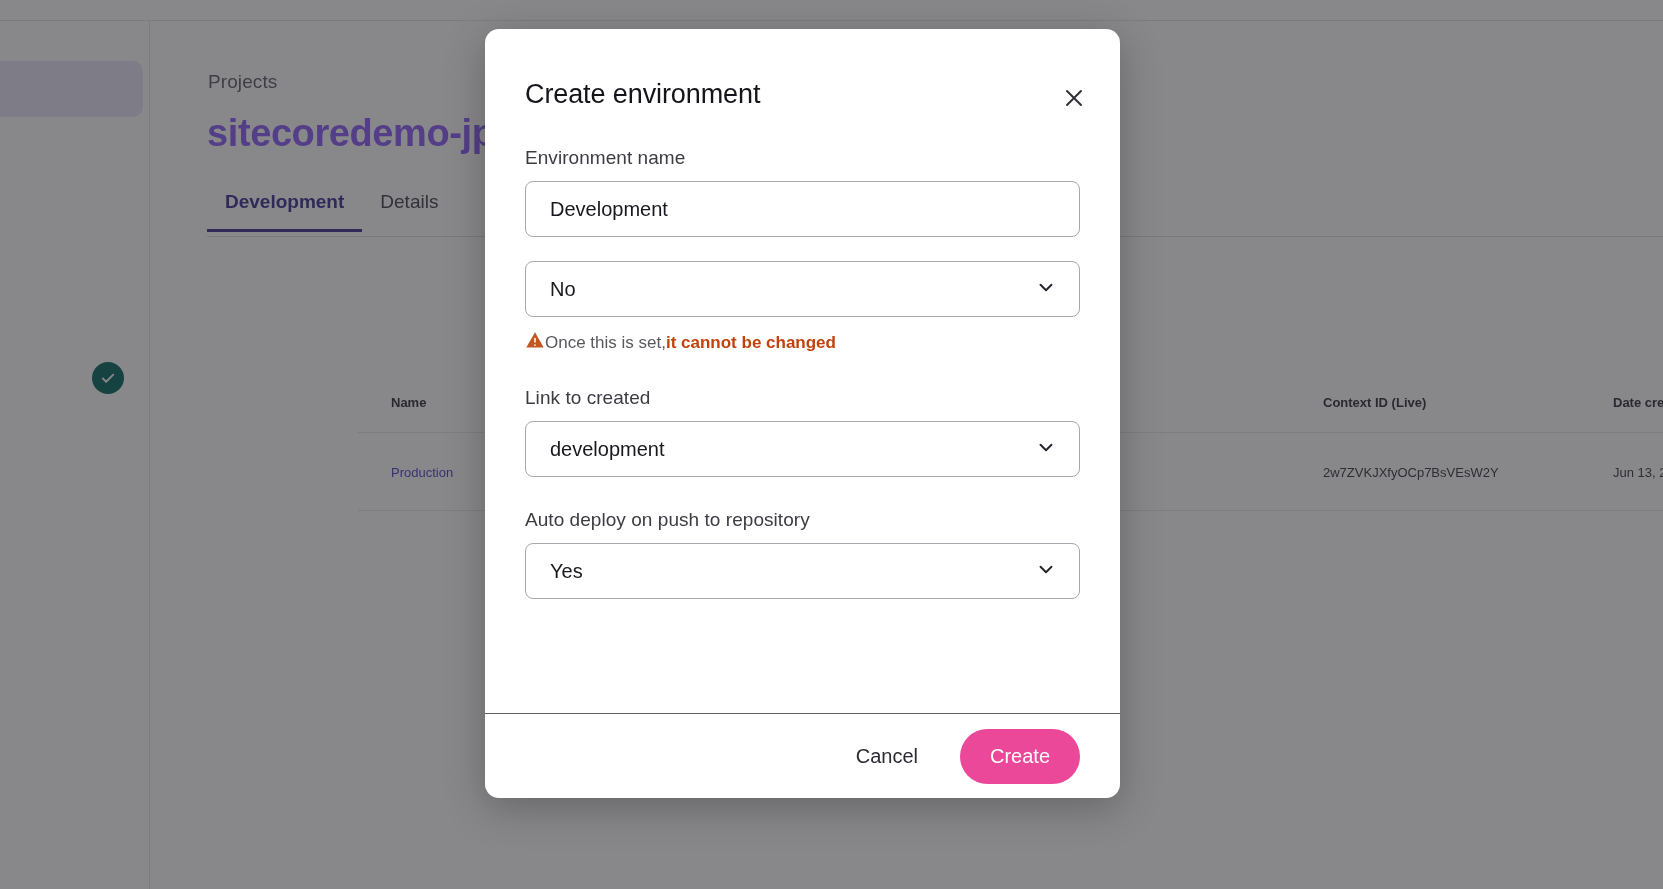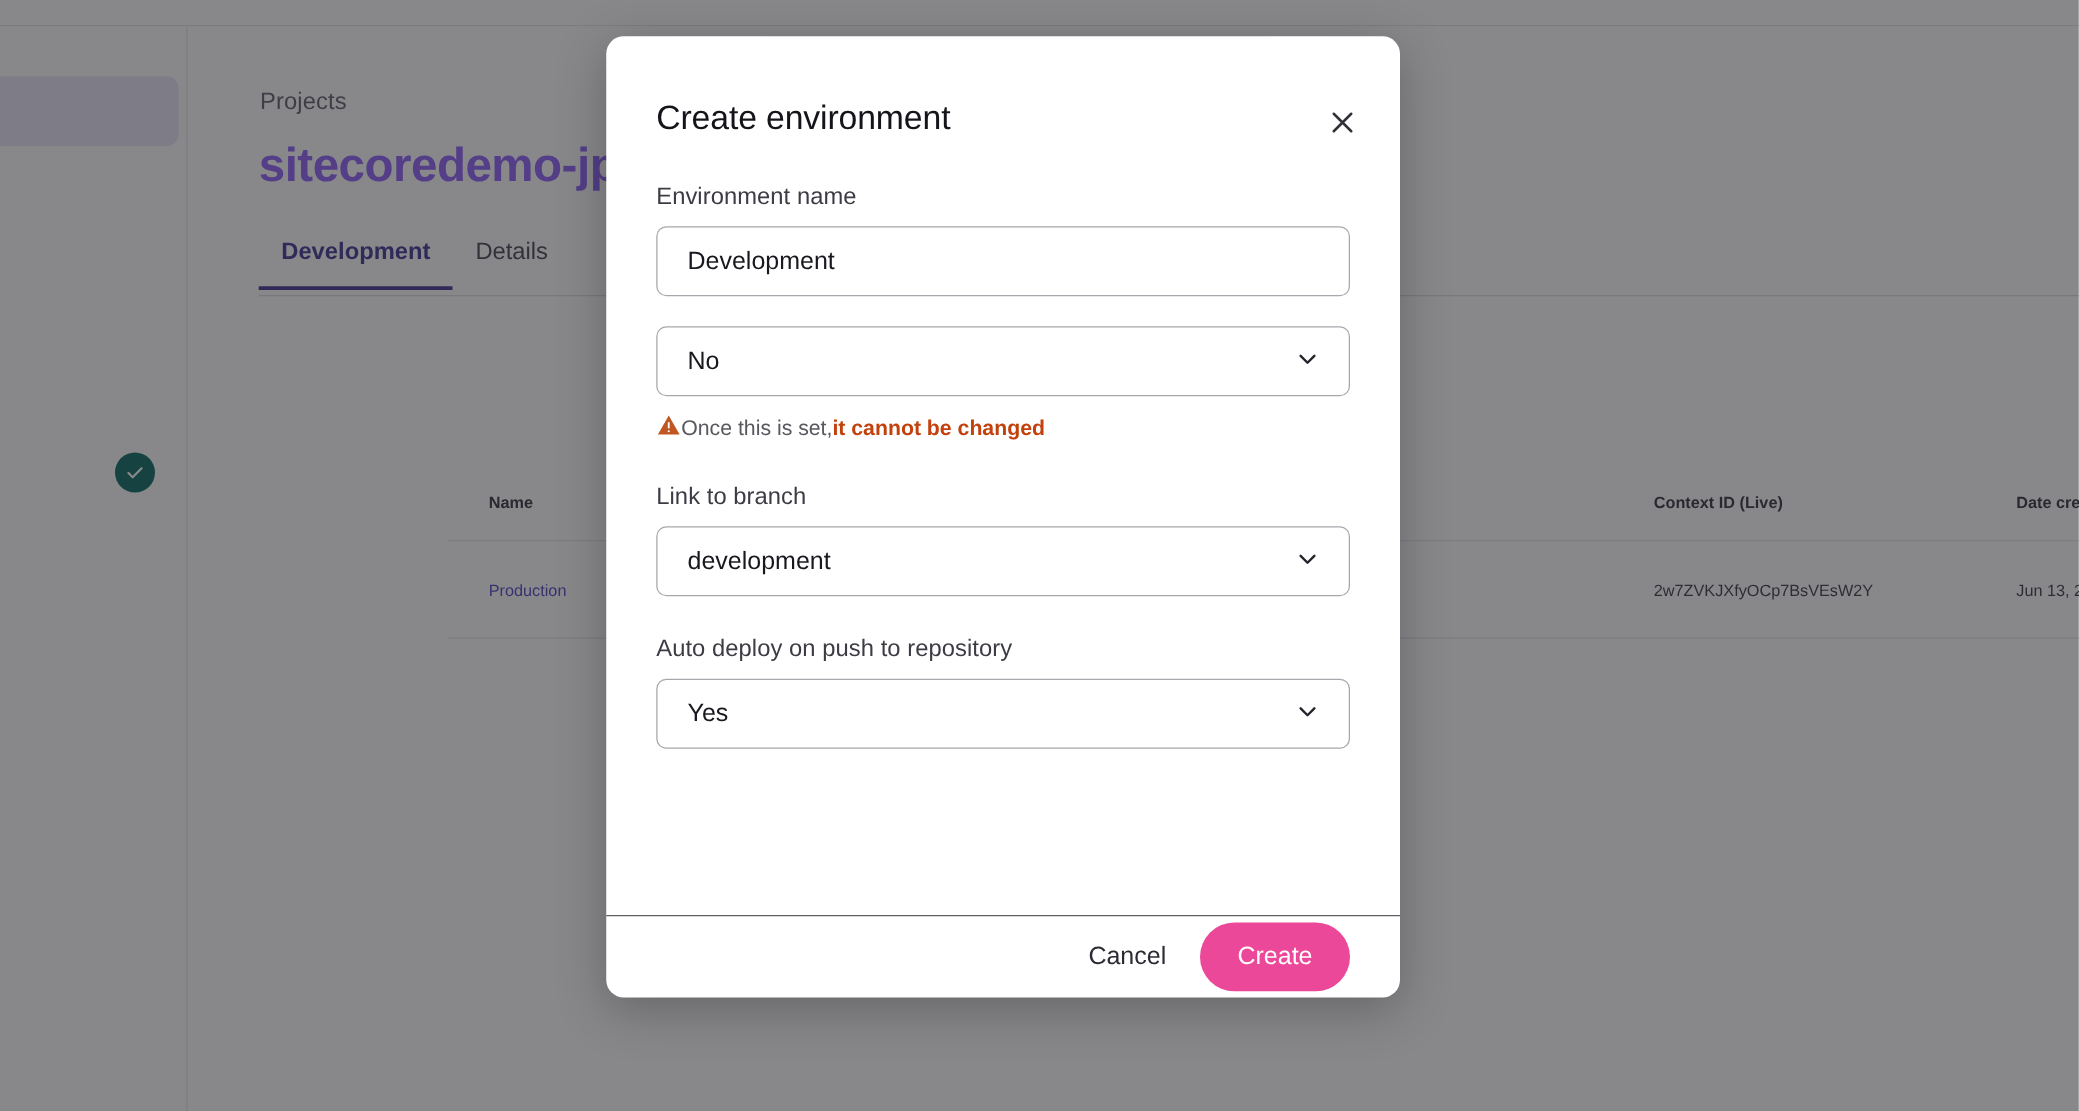--- a/index.html
+++ b/index.html
@@ -244,26 +244,26 @@
     color: #58585f;
   }
   .helper .warn-icon { display: block; flex: none; }
   .helper .strong { font-weight: 700; color: #c2410c; }
 
   
   #modal-footer {
     position: absolute;
     left: 0; bottom: 0;
     width: 635px;
-    height: 66px;
+    height: 85px;
     border-top: 1px solid #5f5f66;
     display: flex;
     align-items: center;
     justify-content: flex-end;
-    gap: 5px;
+    gap: 20px;
     padding: 0 40px;
   }
   #cancel-btn {
     border: none;
     background: transparent;
     font-family: "Liberation Sans", sans-serif;
     font-size: 20px;
     color: #2b2b33;
     padding: 12px 22px;
     cursor: pointer;
@@ -377,21 +377,21 @@
             <rect x="11.1" y="9.2" width="1.8" height="6.2" rx="0.9" fill="#ffffff"></rect>
             <circle cx="12" cy="18" r="1.05" fill="#ffffff"></circle>
           </svg>
         </span>
         <span>Once this is set,</span>
         <span class="strong">it cannot be changed</span>
       </div>
     </div>
 
     <div class="field" style="margin-top:32px;">
-      <label class="field-label">Link to branch</label>
+      <label class="field-label">Link to created</label>
       <div class="ctl select">
         <span class="val">development</span>
         <span class="chev">
           <svg width="22" height="22" viewBox="0 0 24 24" fill="none" stroke="currentColor" stroke-width="2.1" stroke-linecap="round" stroke-linejoin="round">
             <path d="M6 9.5l6 6 6-6"></path>
           </svg>
         </span>
       </div>
     </div>
 

